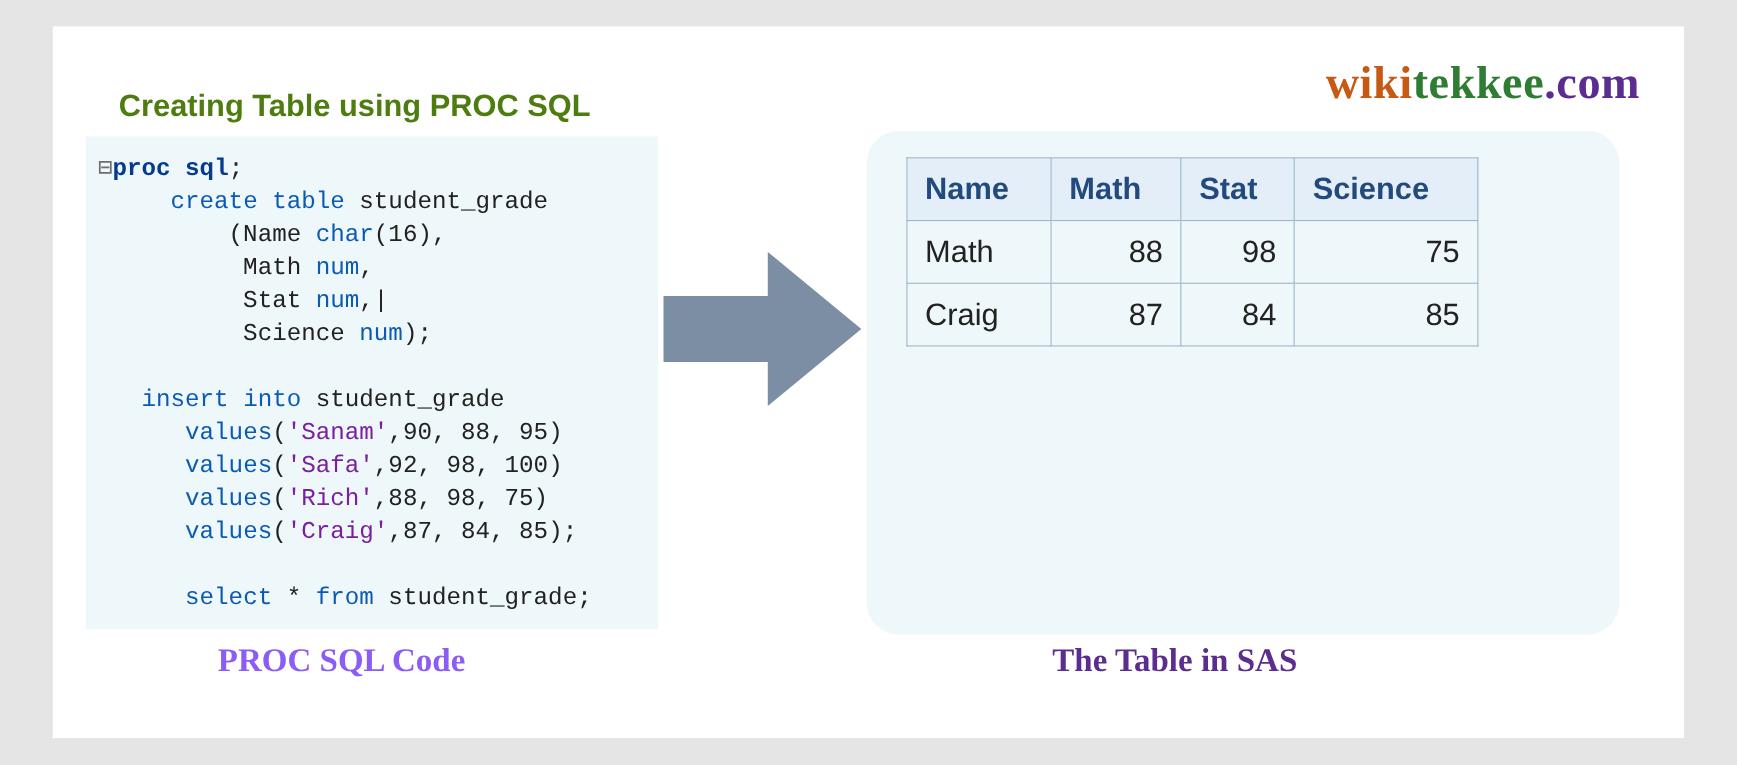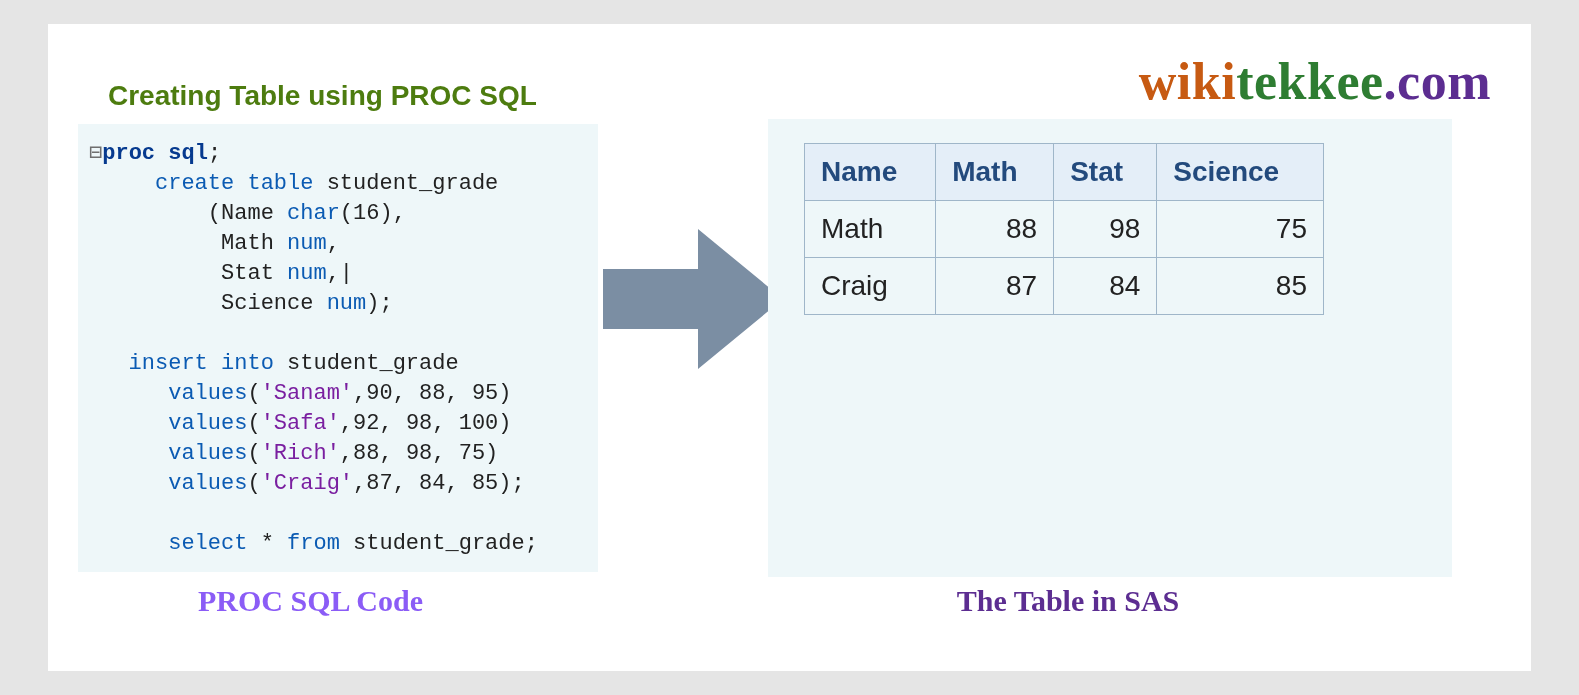--- a/index.html
+++ b/index.html
@@ -17,21 +17,21 @@
     width: 1483px;
     height: 647px;
     background: #ffffff;
   }
   .brand {
     position: absolute;
     top: 28px;
     right: 40px;
     font-family: Georgia, 'Times New Roman', serif;
     font-weight: bold;
-    font-size: 52px;
+    font-size: 42px;
     letter-spacing: 0.5px;
   }
   .brand .p1 { color: #c75a12; }
   .brand .p2 { color: #2e7d32; }
   .brand .p3 { color: #5c2d91; }
   .page-title {
     position: absolute;
     top: 56px;
     left: 60px;
     font-size: 28px;
@@ -81,26 +81,27 @@
   .arrow {
     position: absolute;
     top: 200px;
     left: 555px;
     width: 180px;
     height: 150px;
   }
   .tablewrap {
     position: absolute;
     top: 95px;
-    left: 720px;
+    left: 740px;
     width: 684px;
     height: 458px;
     background: #eef7f9;
     box-sizing: border-box;
     padding: 24px 36px;
+    border-radius: 29px;
   }
   table.sas {
     border-collapse: collapse;
     width: 520px;
     font-size: 28px;
     color: #222;
   }
   table.sas th, table.sas td {
     border: 1px solid #9fb6c9;
     padding: 12px 16px;

